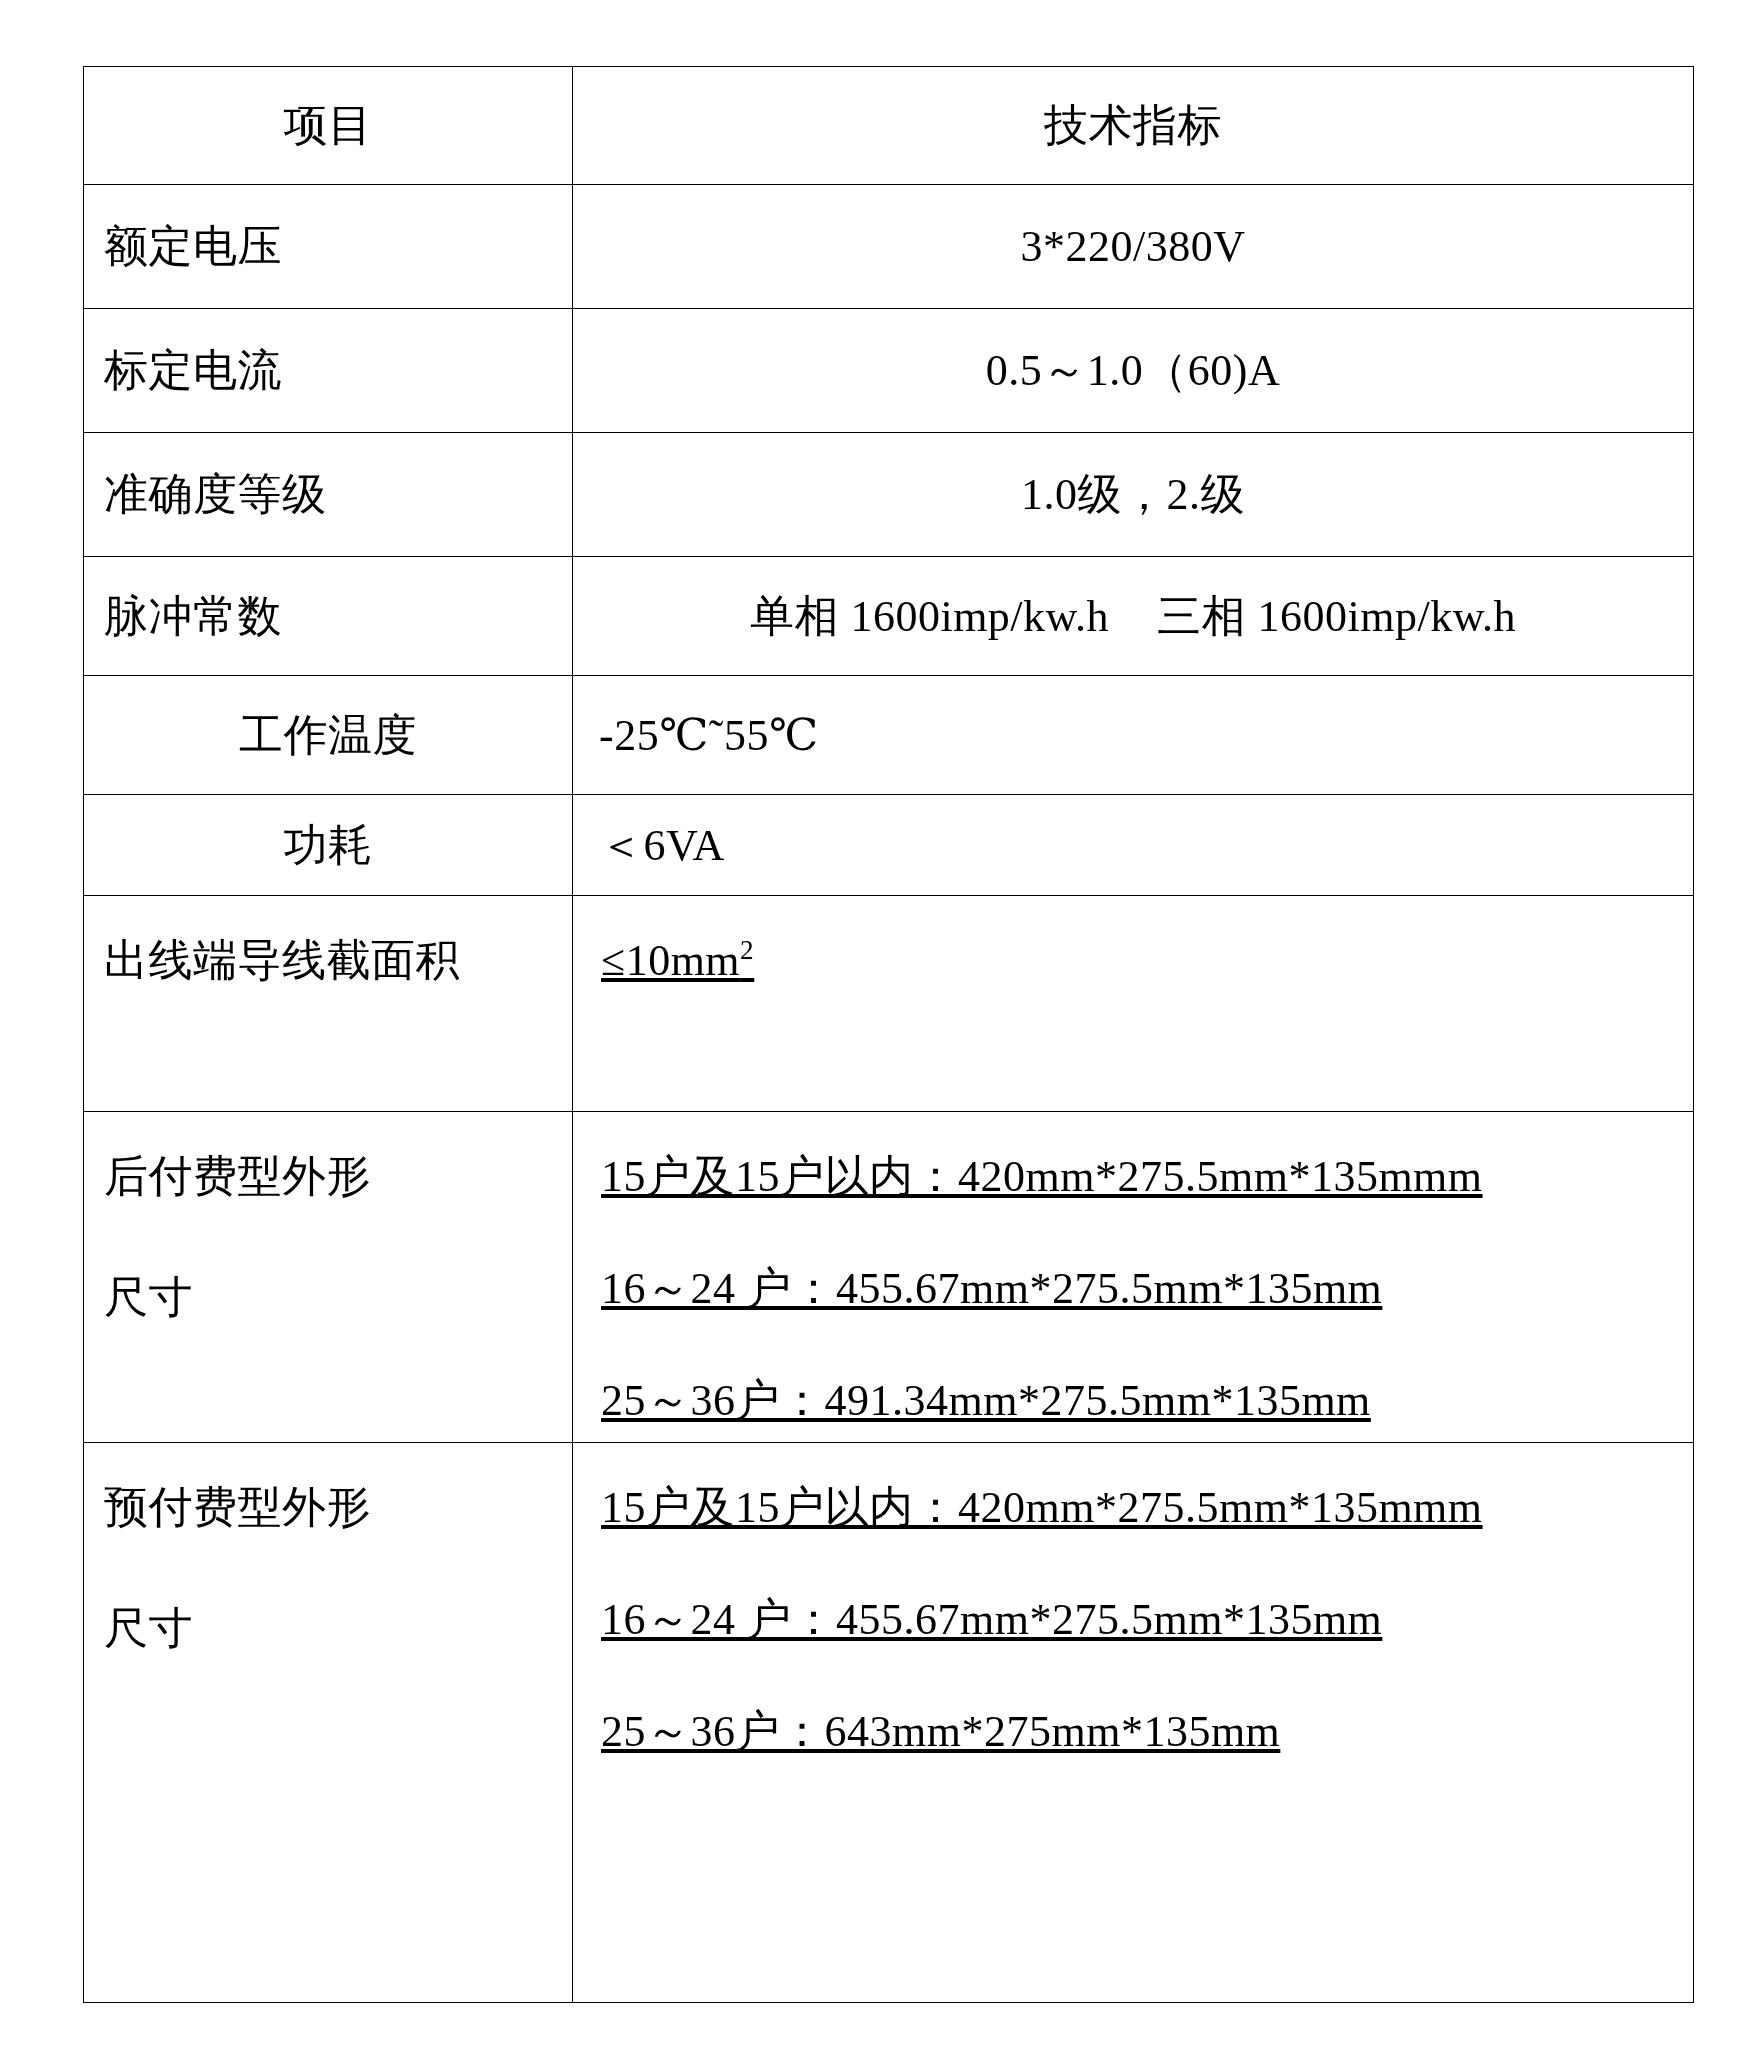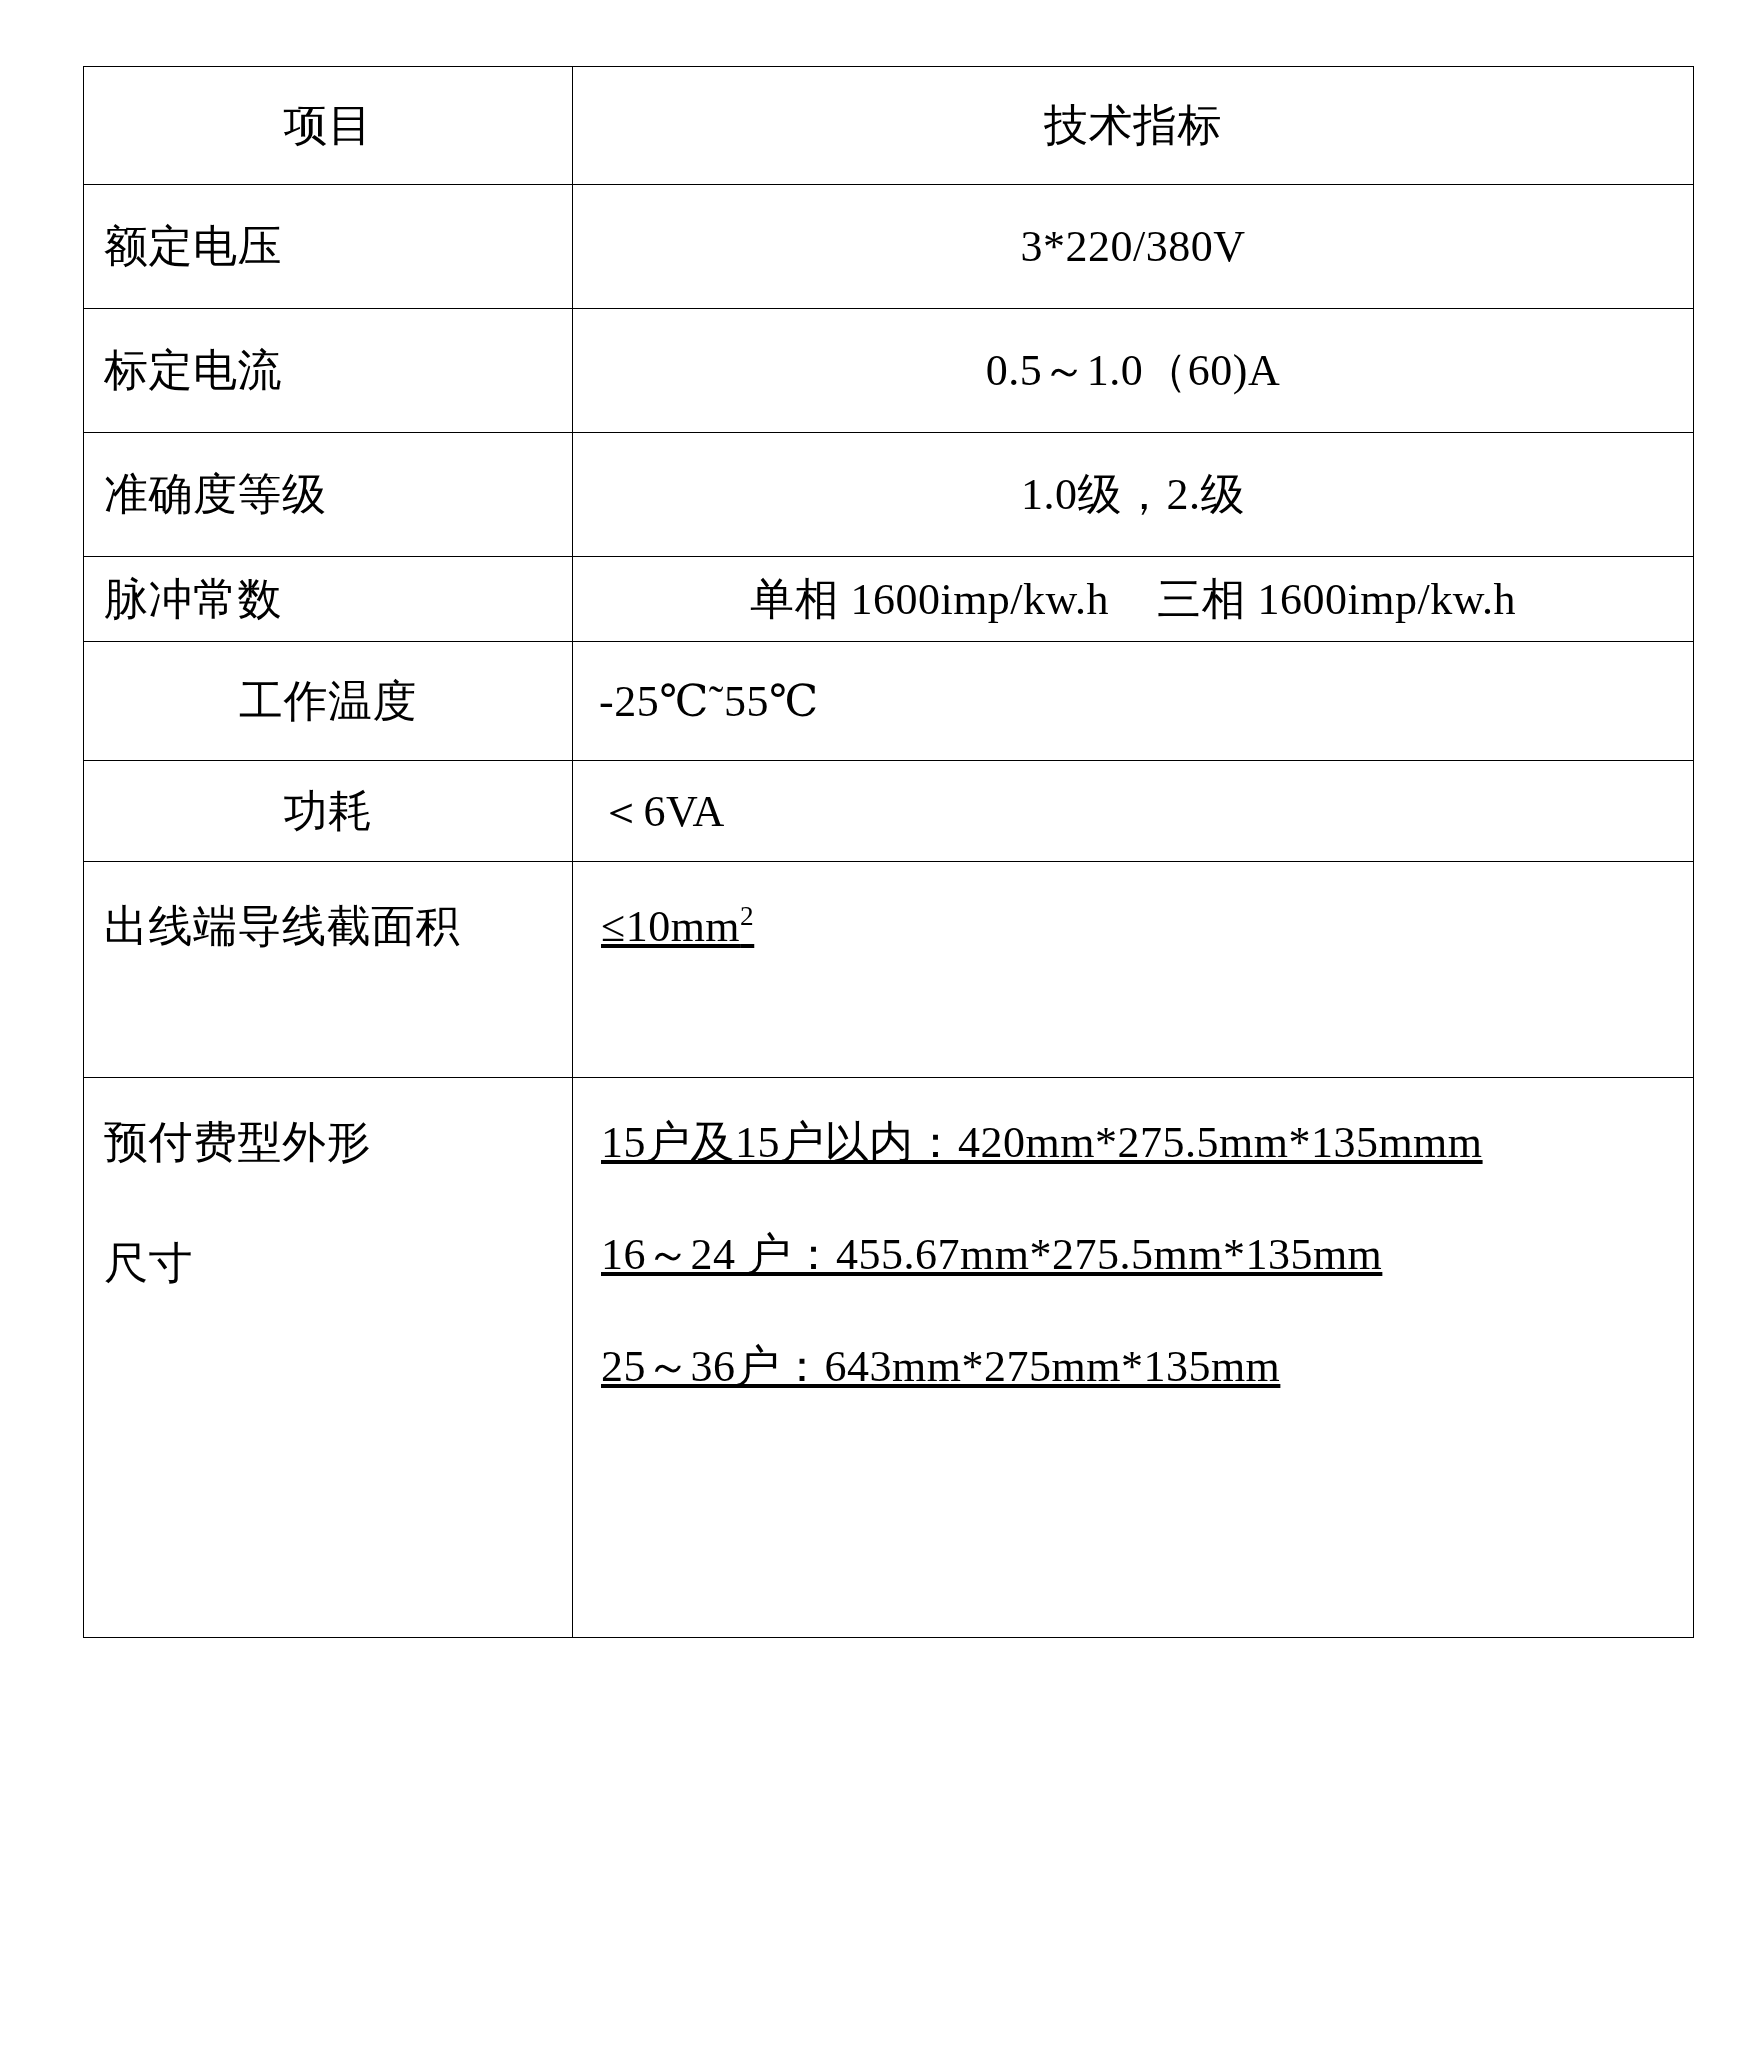--- a/index.html
+++ b/index.html
@@ -92,21 +92,21 @@
     display: block;
     margin-bottom: 57px;
   }
   .cell-value .dim-list .ln:last-child {
     margin-bottom: 0;
   }
 
   
   .r-header     { height: 118px; }
   .r-standard   { height: 124px; }
-  .r-pulse      { height: 85px; }
+  .r-pulse      { height: 119px; }
   .r-temp       { height: 119px; }
   .r-power      { height: 101px; }
   .r-section    { height: 216px; }
   .r-postpaid   { height: 331px; }
   .r-prepaid    { height: 560px; }
 
   .sup {
     font-size: 0.62em;
     vertical-align: super;
     line-height: 0;
@@ -166,20 +166,35 @@
         <td class="cell-value align-left">＜6VA</td>
       </tr>
 
       <tr class="r-section">
         <td class="cell-item top-pad">出线端导线截面积</td>
         <td class="cell-value top-left">
           <span>≤10mm</span><span class="sup">2</span>
         </td>
       </tr>
 
+      <tr class="r-postpaid">
+        <td class="cell-item top-pad">
+          <span class="multi-line">
+            <span class="ln">后付费型外形</span>
+            <span class="ln">尺寸</span>
+          </span>
+        </td>
+        <td class="cell-value top-left">
+          <span class="dim-list">
+            <span class="ln">15户及15户以内：420mm*275.5mm*135mmm</span>
+            <span class="ln">16～24 户：455.67mm*275.5mm*135mm</span>
+            <span class="ln">25～36户：491.34mm*275.5mm*135mm</span>
+          </span>
+        </td>
+      </tr>
 
       <tr class="r-prepaid">
         <td class="cell-item top-pad">
           <span class="multi-line">
             <span class="ln">预付费型外形</span>
             <span class="ln">尺寸</span>
           </span>
         </td>
         <td class="cell-value top-left">
           <span class="dim-list">

